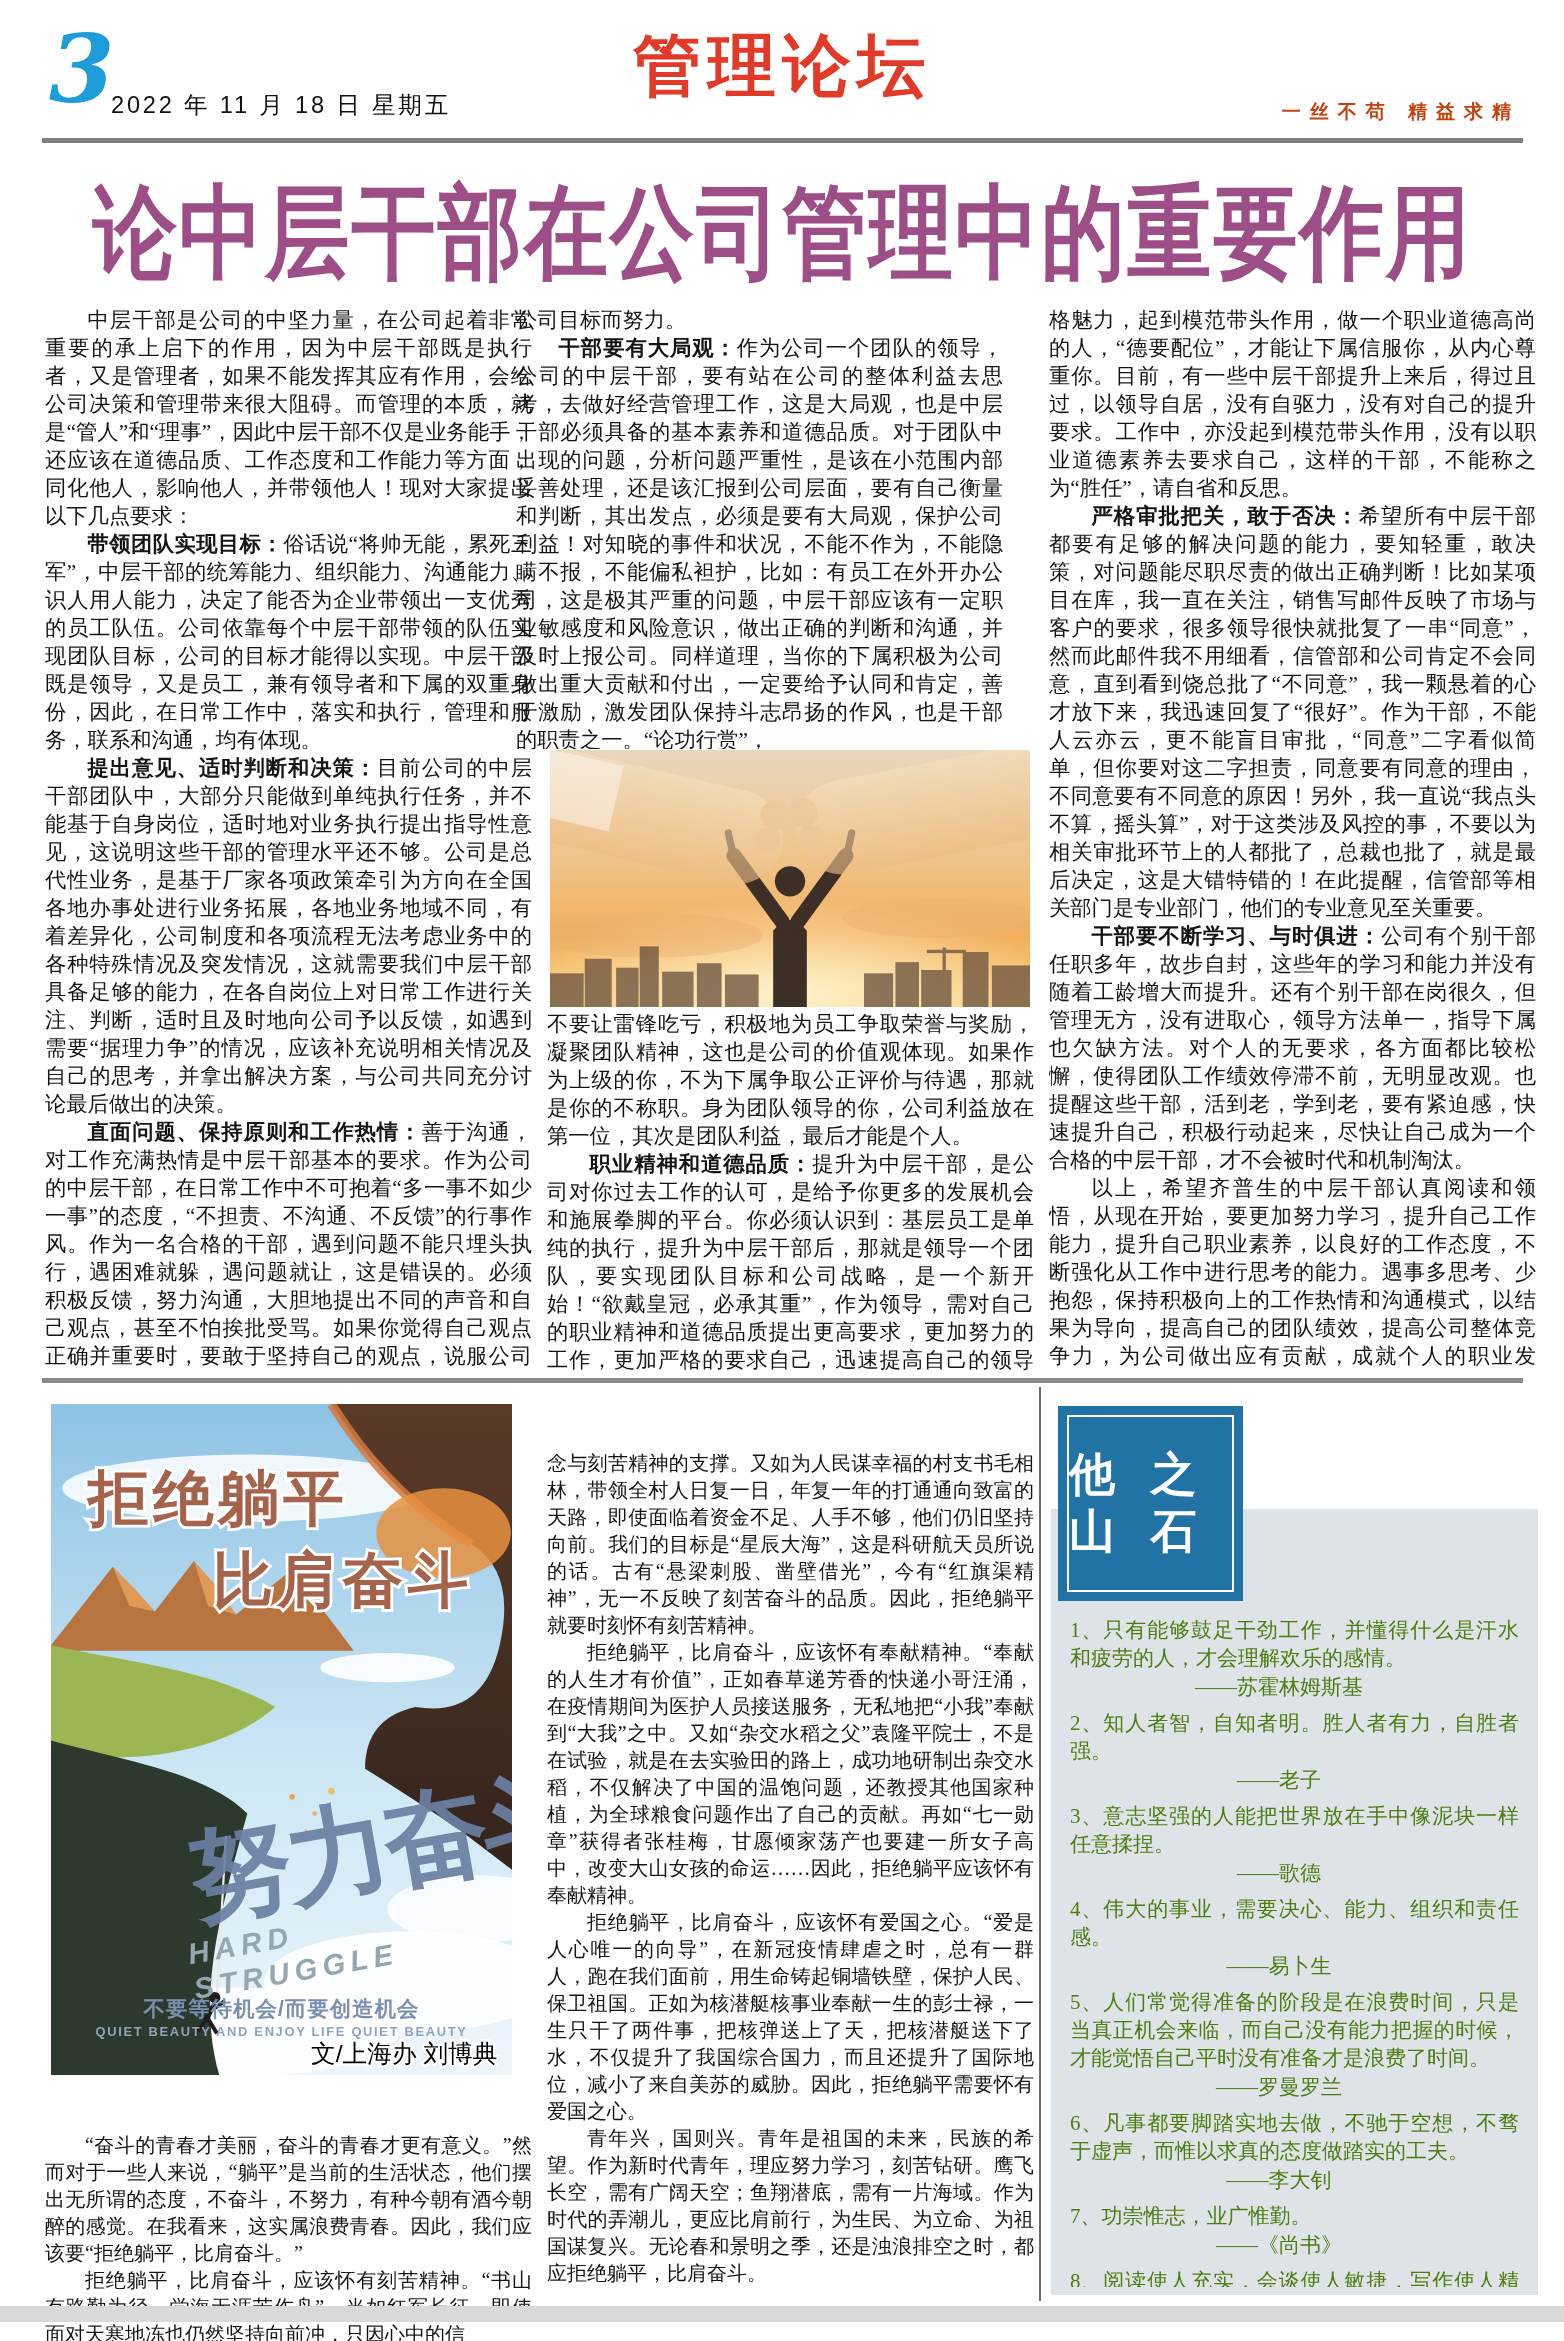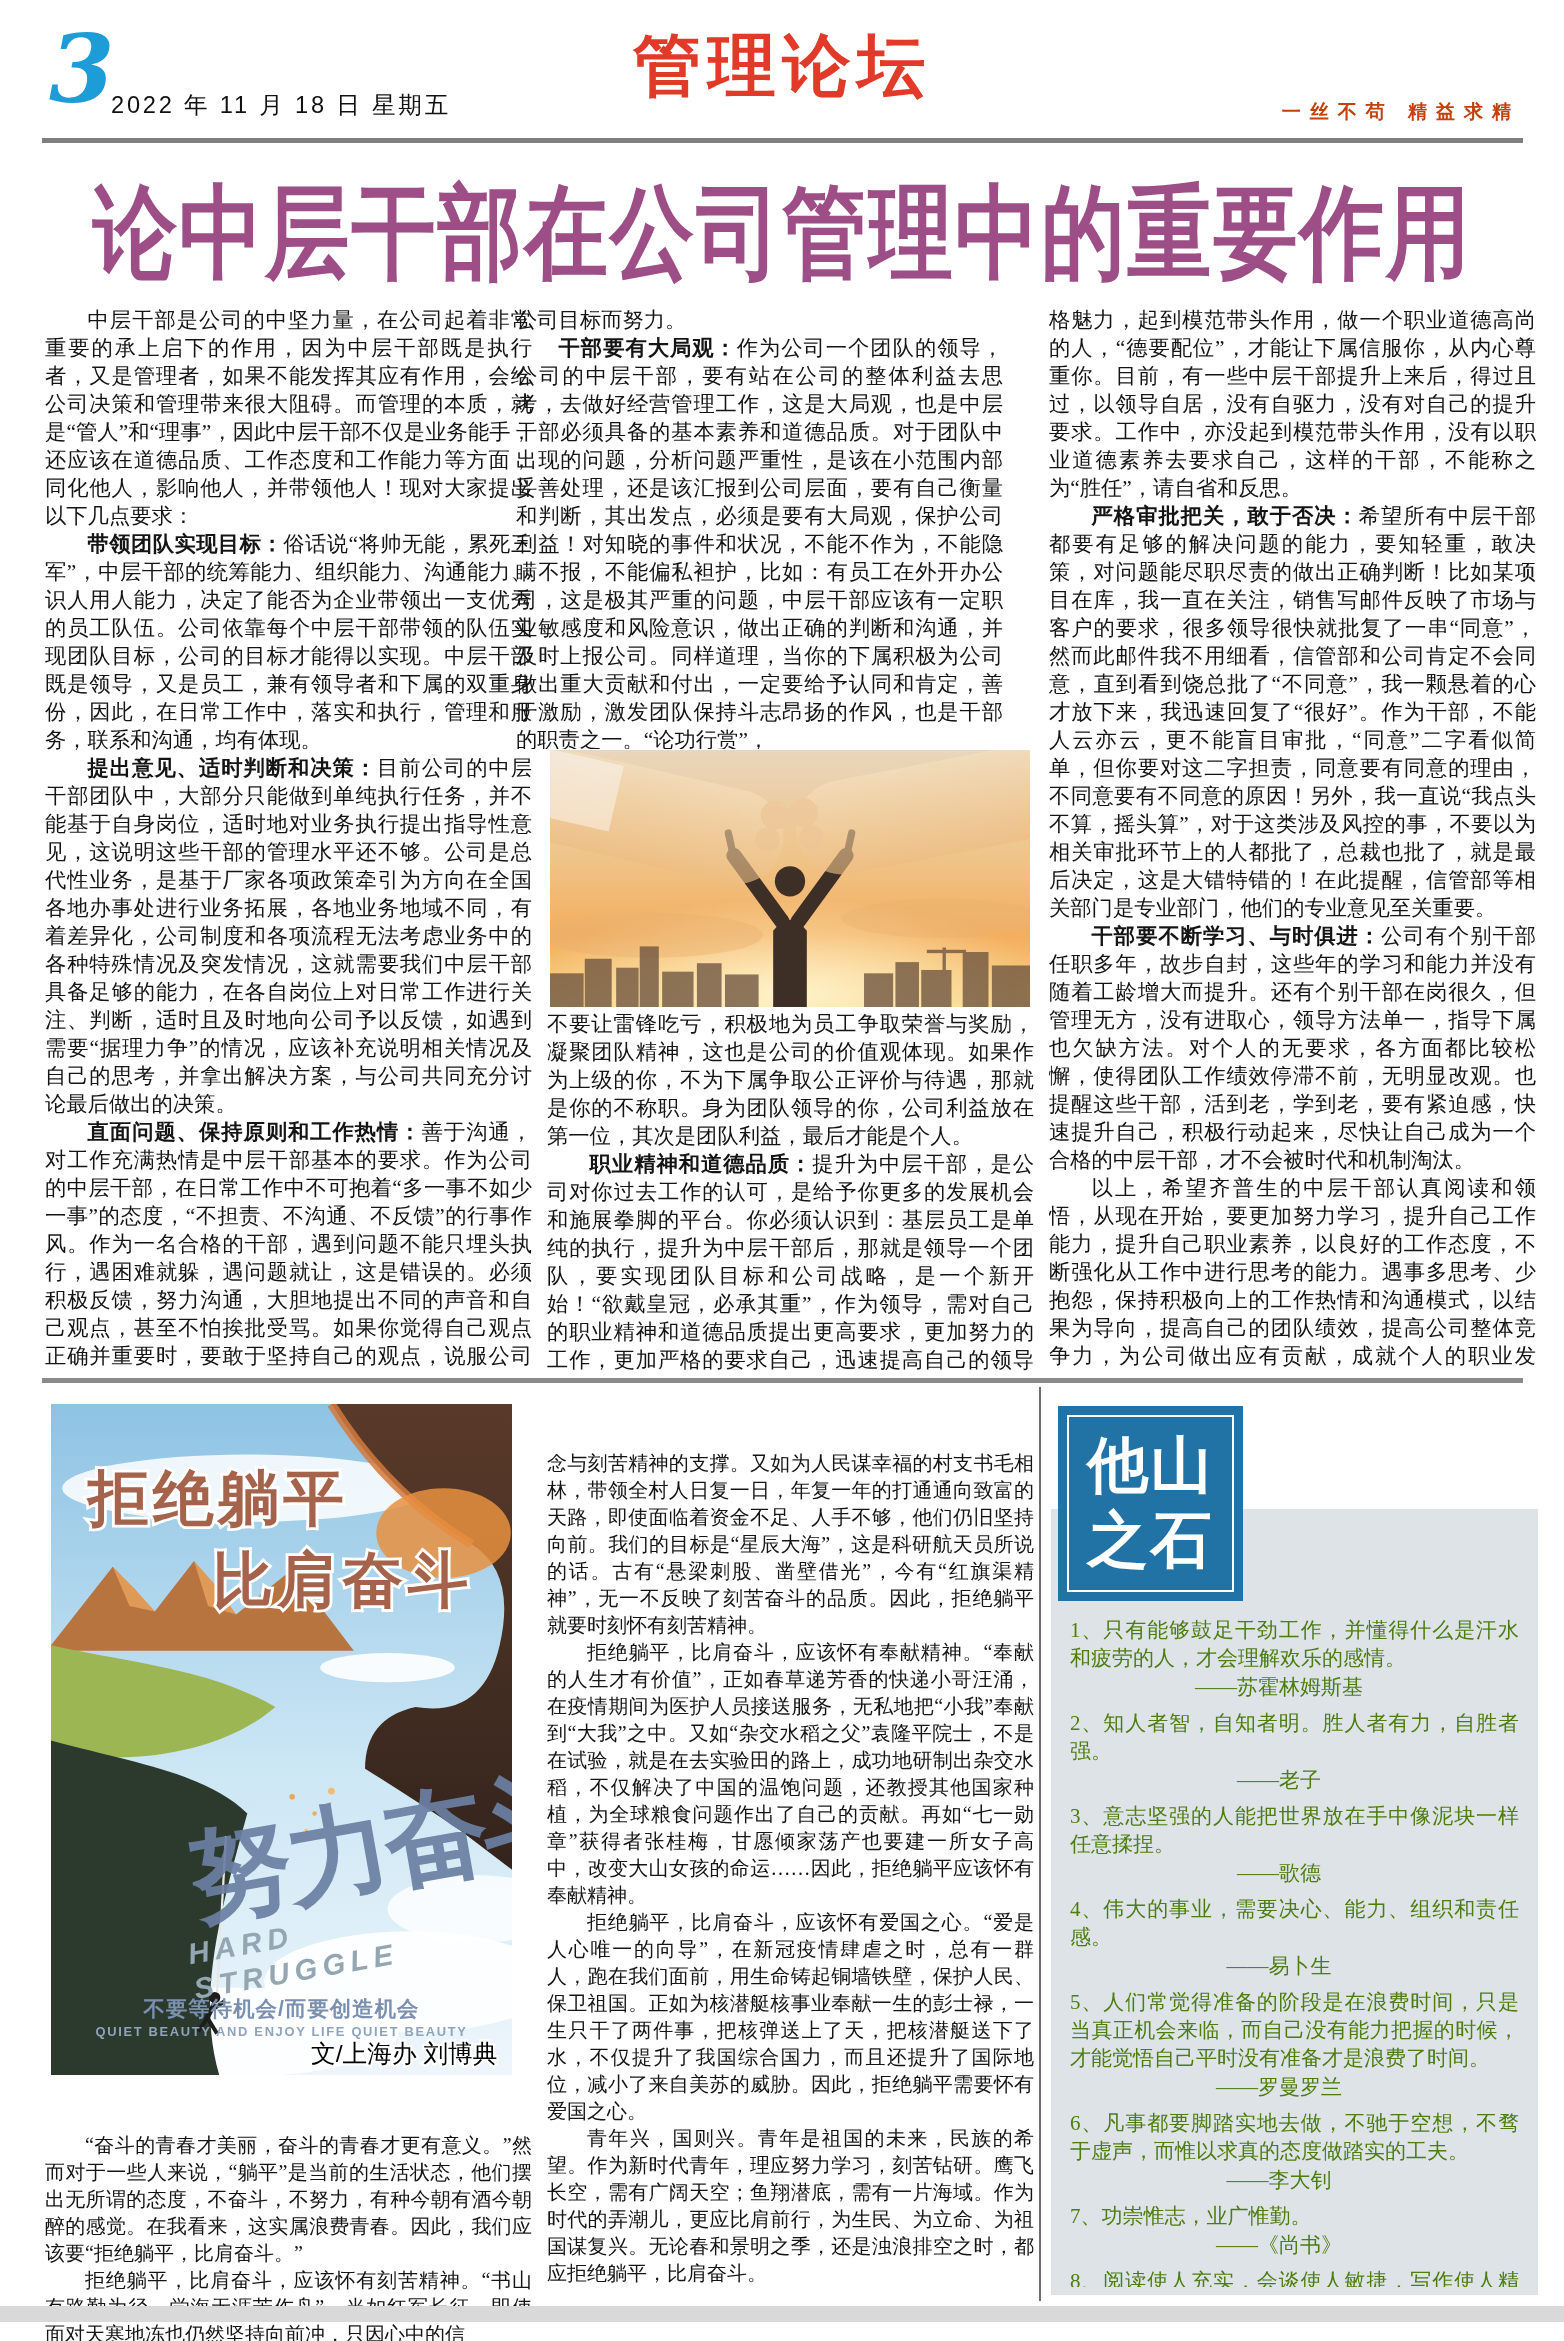--- a/index.html
+++ b/index.html
@@ -40,23 +40,23 @@
   .poster{position:absolute;left:51px;top:1404px;width:461px;height:671px;display:block;}
   .essay{font-size:20px;line-height:27px;text-align:justify;color:#141414;overflow:hidden;margin-top:48px;}
   .essay p{margin:0;text-indent:2em;}
   .essay p.cont{text-indent:0;}
   .bl-text{position:absolute;left:45px;top:2084px;width:487px;height:220px;}
   .bm-text{position:absolute;left:547px;top:1402px;width:487px;height:900px;}
   
   .quotes-panel{position:absolute;left:1051px;top:1509px;width:487px;height:786px;background:#dde3e7;}
   .tsz-box{position:absolute;left:1058px;top:1406px;width:185px;height:195px;background:#2173a6;}
   .tsz-inner{position:absolute;left:9px;top:9px;right:9px;bottom:9px;border:2.8px solid #ffffff;
-             display:flex;flex-direction:column;align-items:center;justify-content:center;
+             display:flex;flex-direction:row;align-items:center;justify-content:center;
              color:#ffffff;font-family:"Liberation Serif",serif;font-weight:bold;
-             font-size:61px;line-height:1.22;letter-spacing:2.2px;}
+             font-size:46px;line-height:1.22;letter-spacing:2.2px;}
   .quotes{position:absolute;left:1070px;top:1616px;width:449px;height:671px;overflow:hidden;
           font-size:21px;line-height:28px;color:#4d7c0f;}
   .quote{margin:0 0 7.9px 0;}
   .qtext{margin:0;text-align:justify;}
   .qauthor{margin:1.1px 31px 0 0;text-align:center;}
   
   svg text{font-family:"Liberation Sans",sans-serif;}
 </style>
 </head>
 <body>

